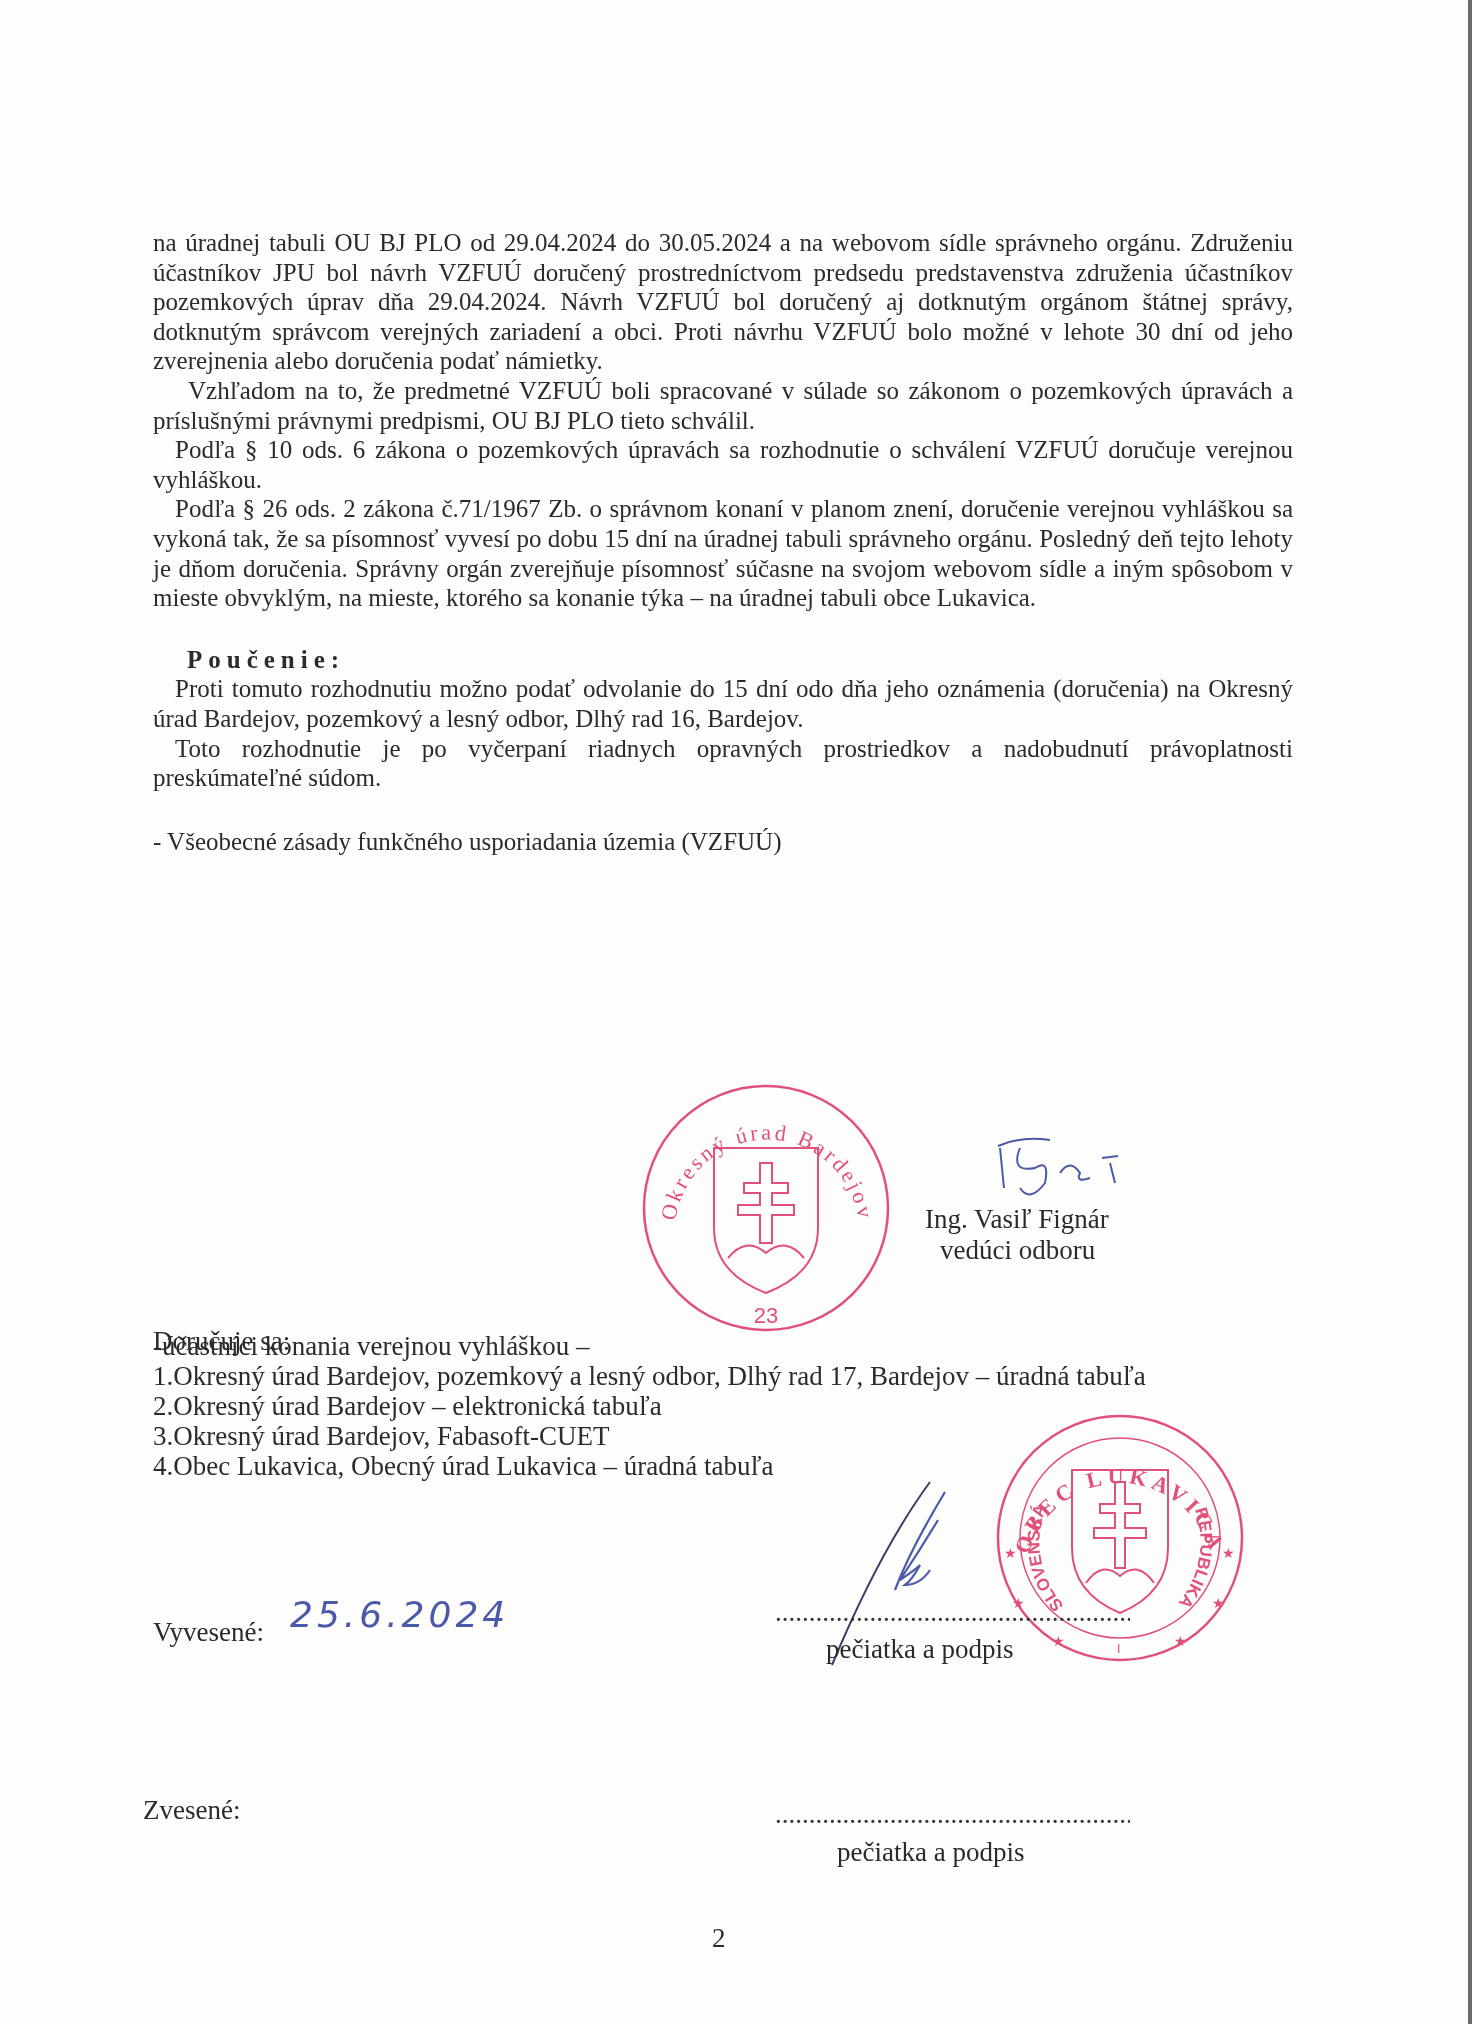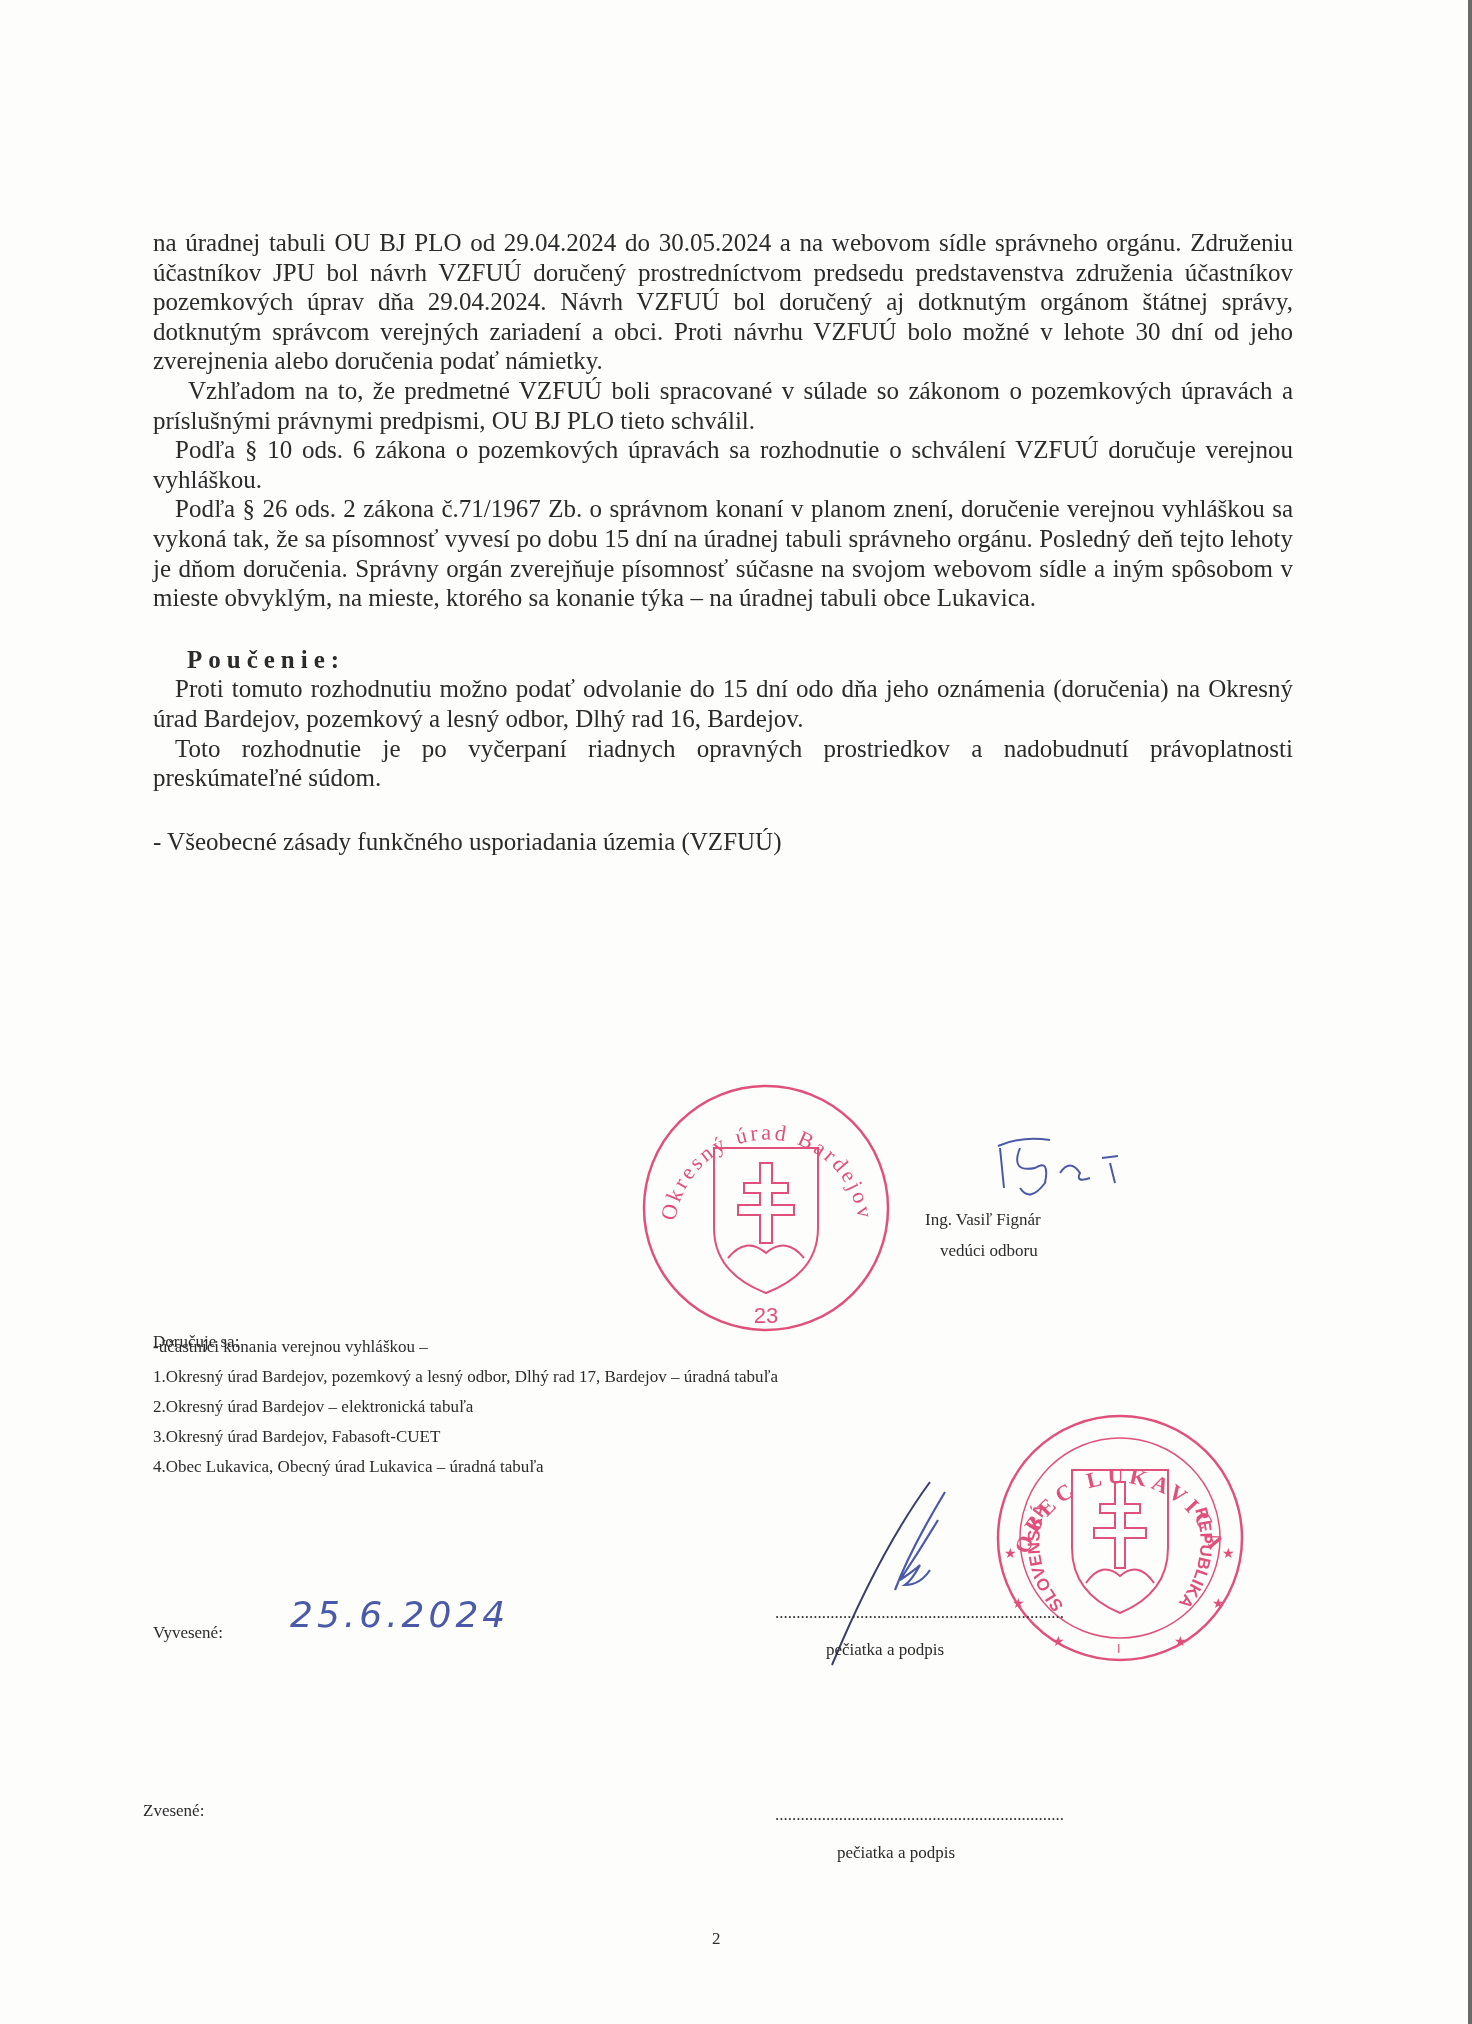--- a/index.html
+++ b/index.html
@@ -7,21 +7,21 @@
     width: 1472px; height: 2024px; background: #fdfdfc; position: relative; overflow: hidden;
     font-family: "Liberation Serif", "DejaVu Serif", serif; color: #2b2b2b;
   }
   .edge { position: absolute; right: 0; top: 0; width: 4px; height: 2024px; background: #6b6b6b; }
   .page { position: absolute; left: 153px; top: 228px; width: 1140px; font-size: 25px; line-height: 29.6px; }
   .para { margin: 0; text-align: justify; }
   .indent { text-indent: 35px; }
   .indent2 { text-indent: 22px; }
   .heading { font-weight: bold; letter-spacing: 6px; margin: 32px 0 0 34px; }
   .gap { height: 34px; }
-  .abs { position: absolute; font-size: 17px; line-height: 29.6px; white-space: nowrap; }
+  .abs { position: absolute; font-size: 27px; line-height: 29.6px; white-space: nowrap; }
   .stamp { position: absolute; }
   .hand { font-family: "DejaVu Sans", sans-serif; color: #4b5aa8; font-style: italic; letter-spacing: 4px; font-size: 36px; }
   .dots { letter-spacing: 0; color: #333; overflow: hidden; }
 </style>
 </head>
 <body>
 
 <div class="edge"></div>
 
 <div class="page">

